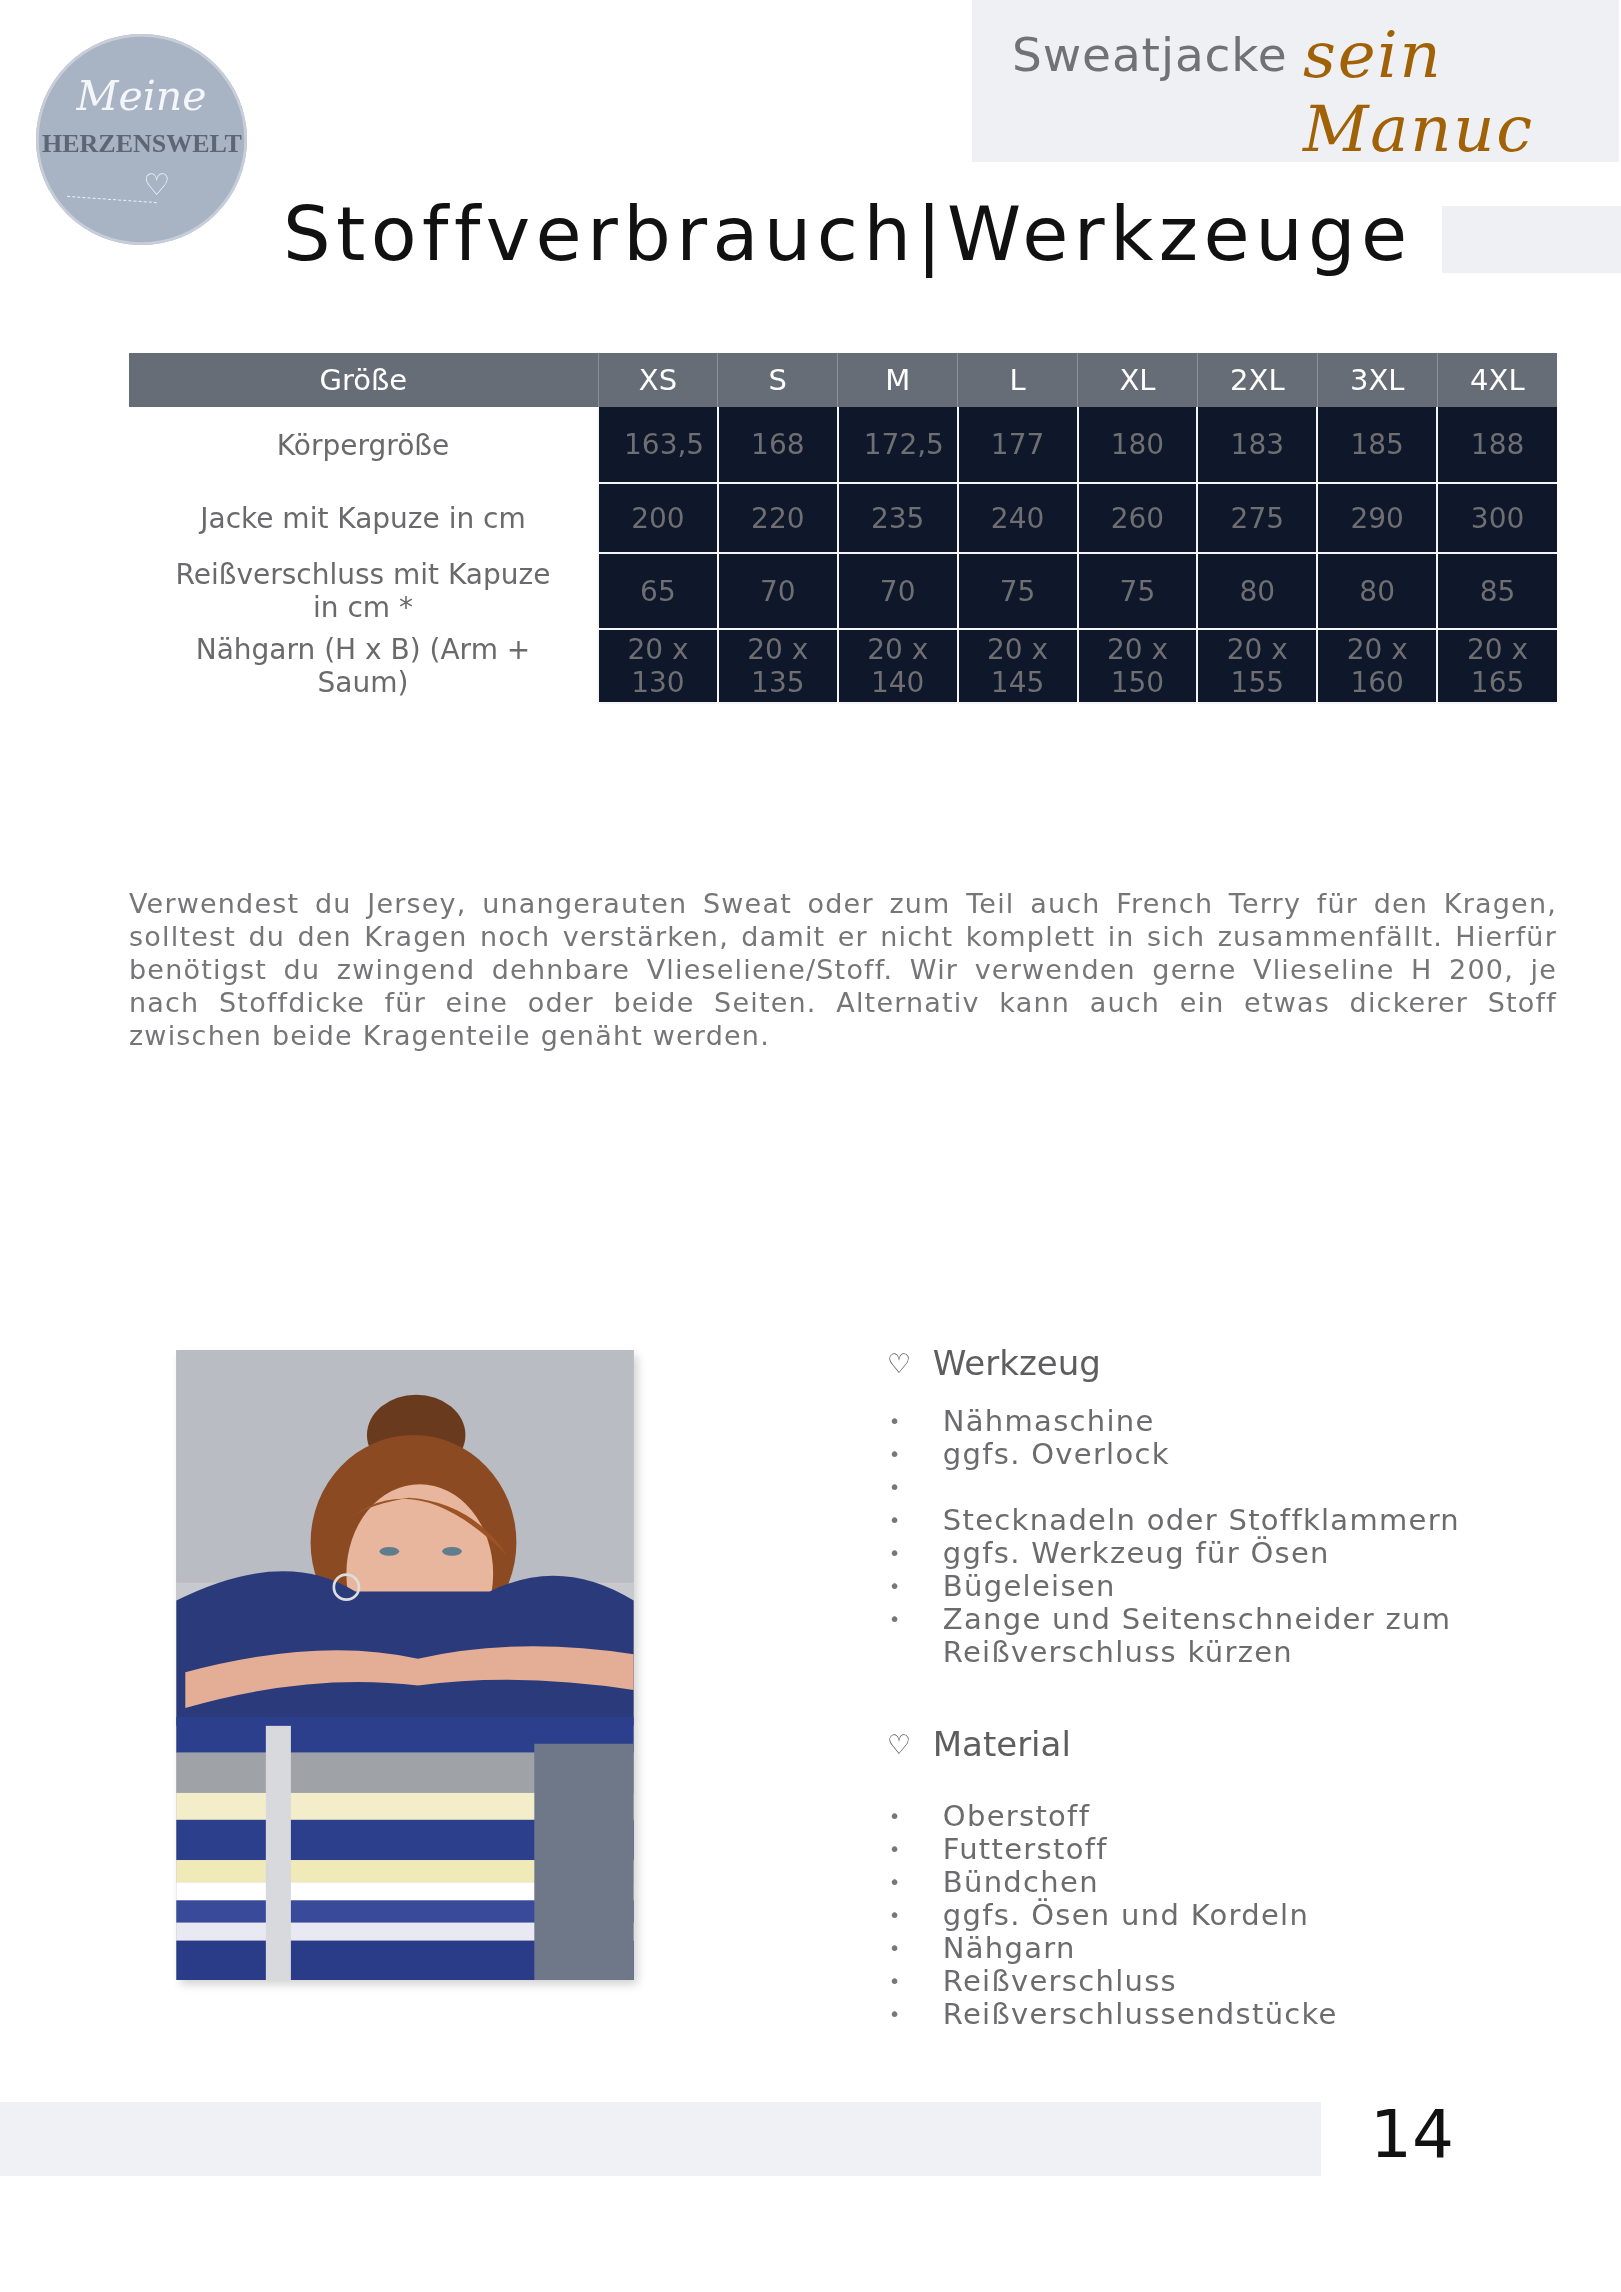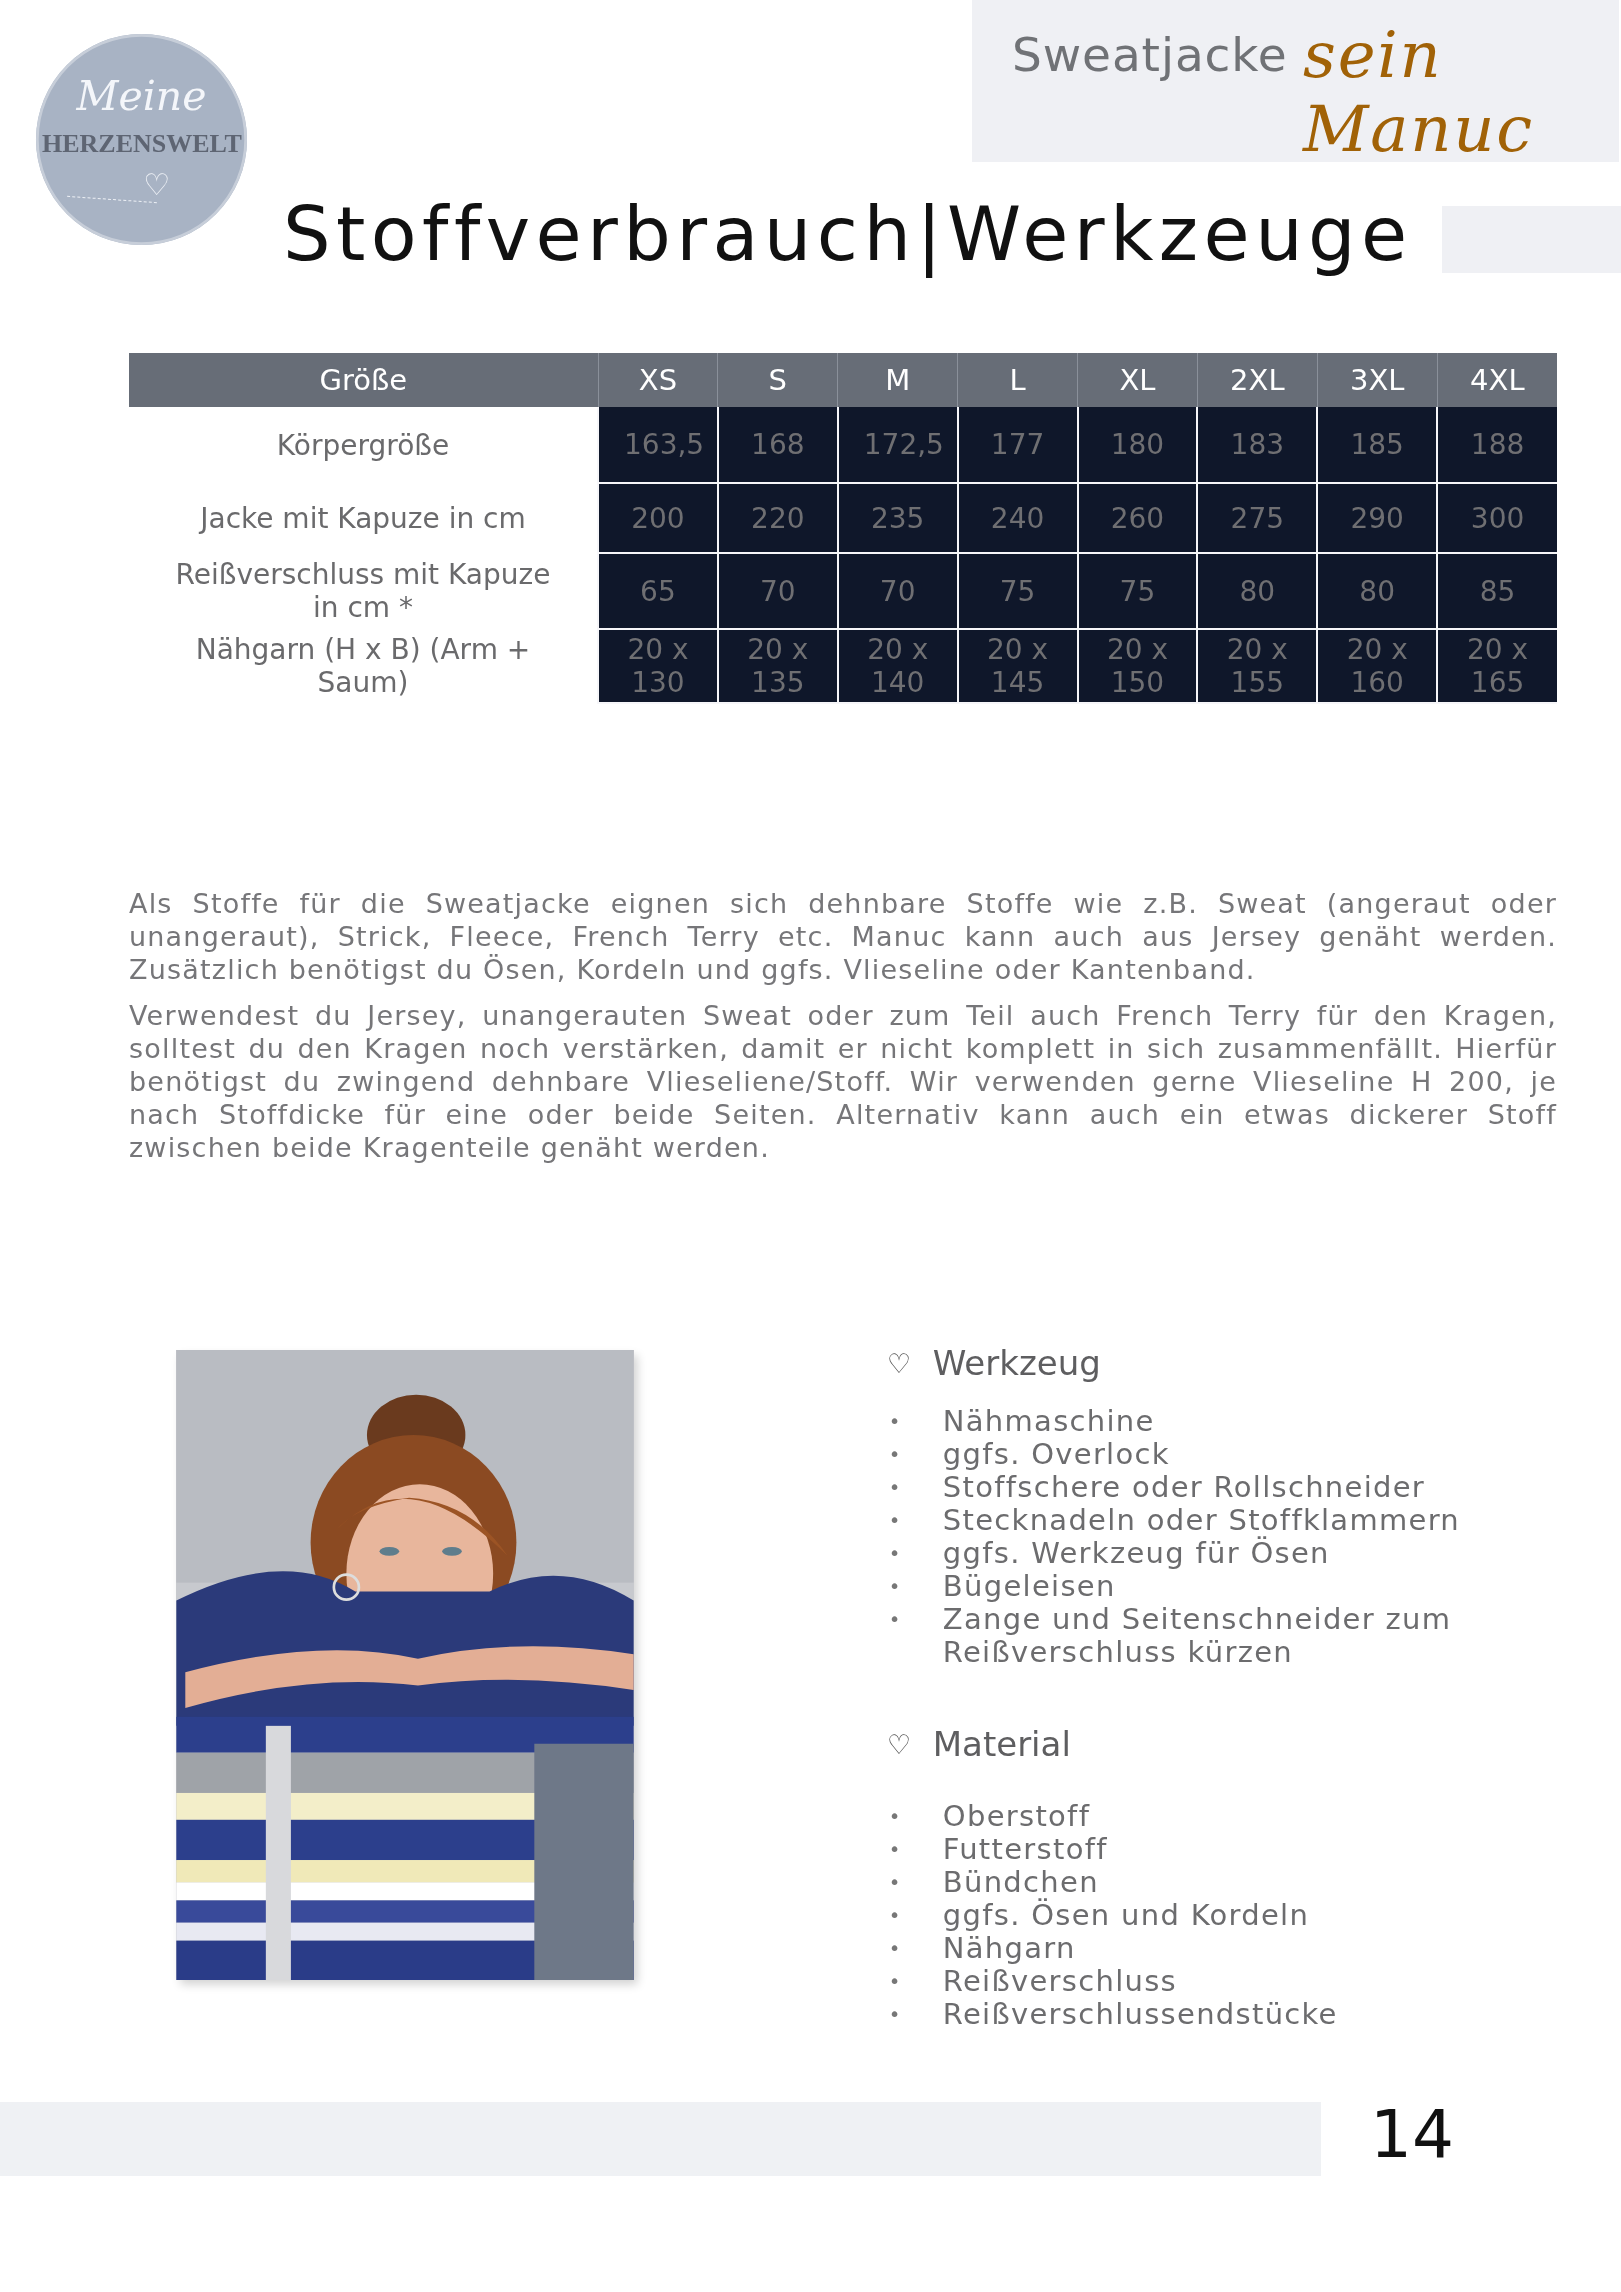--- a/index.html
+++ b/index.html
@@ -145,21 +145,20 @@
         <td class="val" style="padding: 0px 25px;">20 x 145</td>
         <td class="val" style="padding: 0px 25px;">20 x 150</td>
         <td class="val" style="padding: 0px 25px;">20 x 155</td>
         <td class="val" style="padding: 0px 25px;">20 x 160</td>
         <td class="val" style="padding: 0px 25px;">20 x 165</td>
       </tr>
     </tbody>
 </table>
 
 <div id="text-block" class="abs">
-  <p>Als Stoffe für die Sweatjacke eignen sich dehnbare Stoffe wie z.B. Sweat (angeraut oder unangeraut), Strick,  Fleece, French Terry etc. Manuc kann auch aus Jersey genäht werden. Zusätzlich benötigst du Ösen, Kordeln und ggfs. Vlieseline oder Kantenband.</p>
   <p>Verwendest du Jersey, unangerauten Sweat oder zum Teil auch French Terry für den Kragen, solltest du den Kragen noch verstärken, damit er nicht komplett in sich zusammenfällt. Hierfür benötigst du zwingend dehnbare Vlieseliene/Stoff. Wir verwenden gerne Vlieseline H 200, je nach Stoffdicke für eine oder beide Seiten. Alternativ kann auch ein etwas dickerer Stoff zwischen beide Kragenteile genäht werden.</p>
 </div>
 
 <div id="photo" class="abs">
   <svg width="458" height="630" viewBox="0 0 511 704">
     <rect x="0" y="0" width="511" height="704" fill="#c7c9ce"></rect>
     <rect x="0" y="0" width="511" height="260" fill="#b9bcc2"></rect>
 
     <ellipse cx="268" cy="95" rx="55" ry="45" fill="#6a3a1e"></ellipse>
 
@@ -203,21 +202,20 @@
       <li>
         <span class="bullet">•</span>
         <span>Nähmaschine</span>
       </li>
       <li>
         <span class="bullet">•</span>
         <span>ggfs. Overlock</span>
       </li>
       <li>
         <span class="bullet">•</span>
-        <span>Stoffschere oder Rollschneider</span>
       </li>
       <li>
         <span class="bullet">•</span>
         <span>Stecknadeln oder Stoffklammern</span>
       </li>
       <li>
         <span class="bullet">•</span>
         <span>ggfs. Werkzeug für Ösen</span>
       </li>
       <li>

